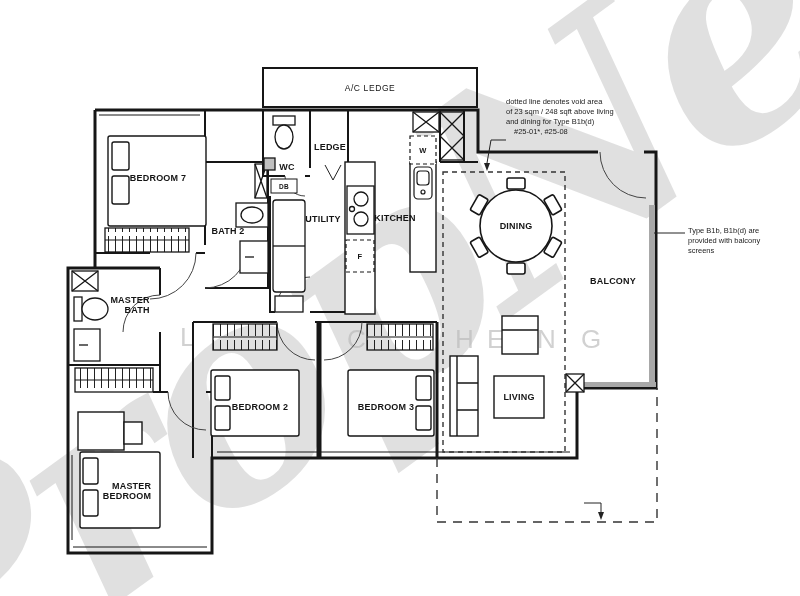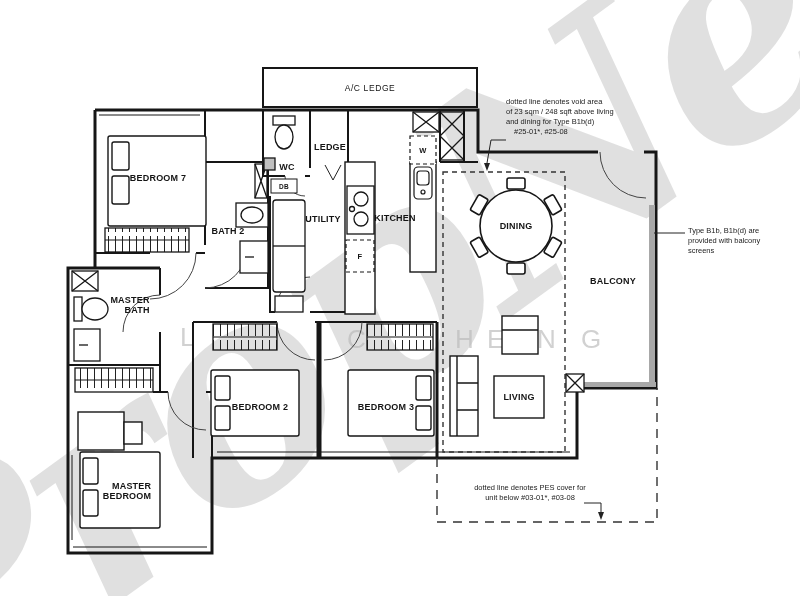--- a/index.html
+++ b/index.html
@@ -275,18 +275,14 @@
     <span class="line2">dotted line denotes void area</span>
     <span class="line2">of 23 sqm / 248 sqft above living</span>
     <span class="line2">and dining for Type B1b(d)</span>
     <span class="line2 indent">#25-01*, #25-08</span>
   </div>
   <div class="note" style="left:688px;top:226px">
     <span class="line2">Type B1b, B1b(d) are</span>
     <span class="line2">provided with balcony</span>
     <span class="line2">screens</span>
   </div>
-  <div class="note" style="left:460px;top:483px;width:140px;text-align:center">
-    <span class="line2">dotted line denotes PES cover for</span>
-    <span class="line2">unit below #03-01*, #03-08</span>
-  </div>
 
 </div>
 
 </body></html>

